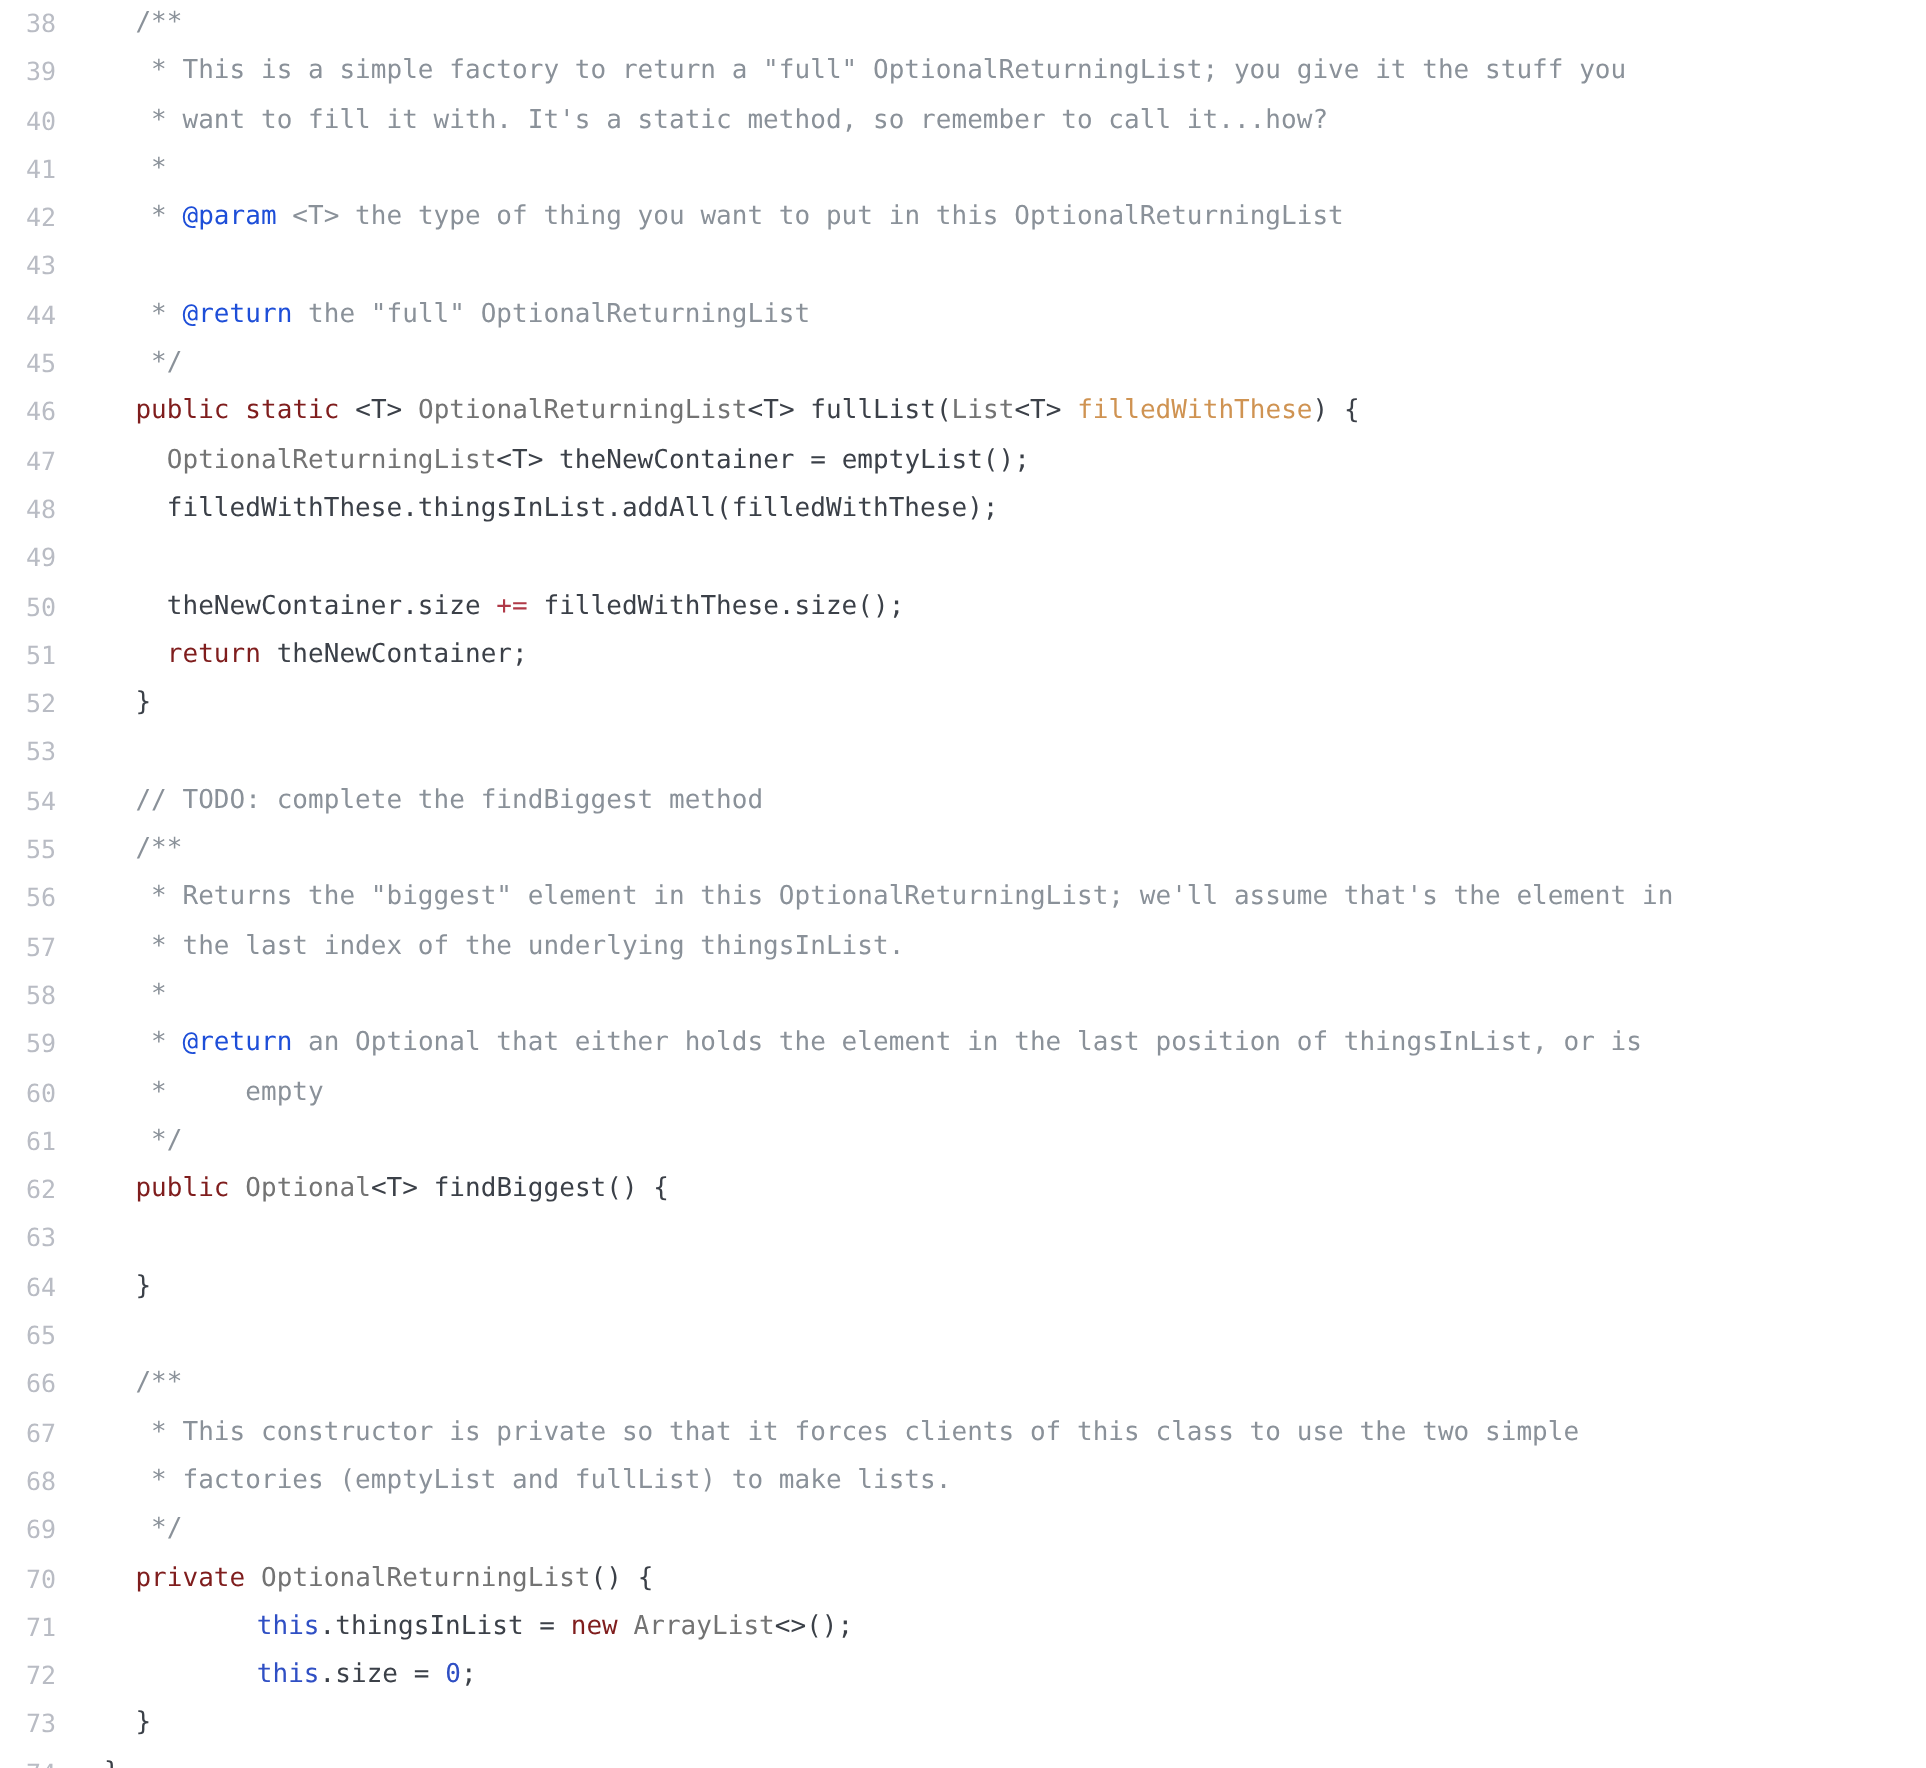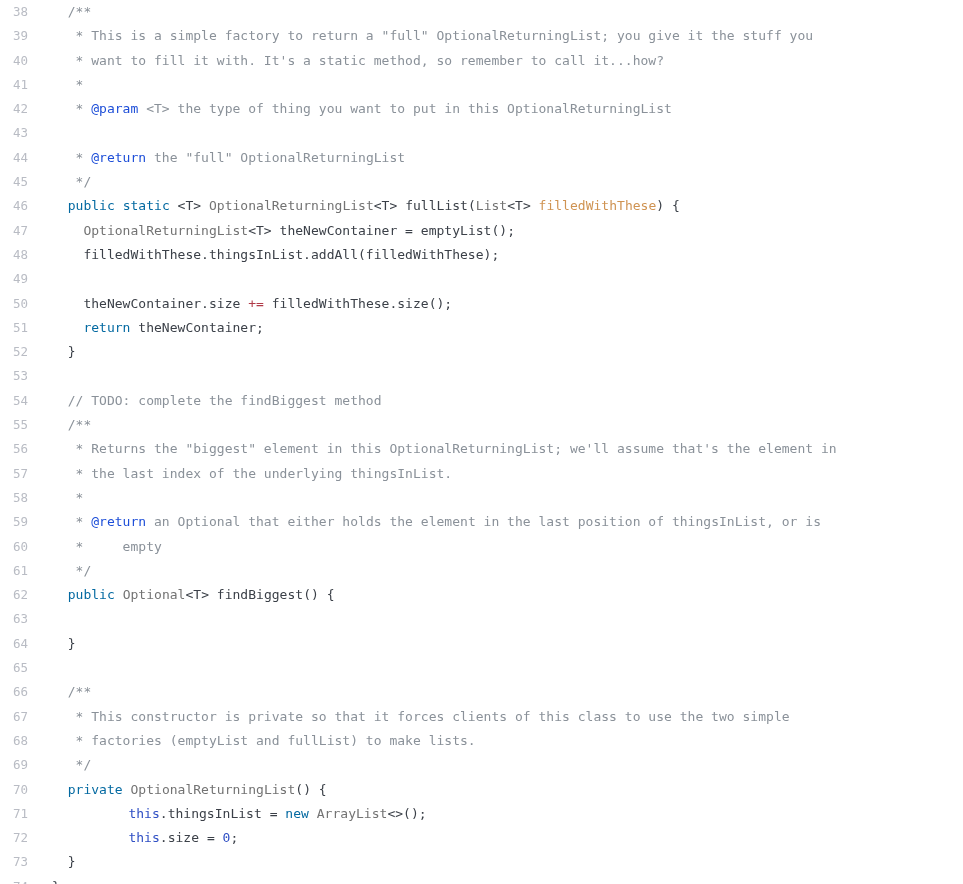--- a/index.html
+++ b/index.html
@@ -48,21 +48,21 @@
     white-space: pre;
     font-size: 13px;
     letter-spacing: 0.02px;
     color: #3b4048;
   }
 
   
   .t-plain    { color: #3b4048; }
   .t-comment  { color: #8a9199; }
   .t-doctag   { color: #1d4ed8; }
-  .t-keyword  { color: #0369a1; }
+  .t-keyword  { color: #7f1d1d; }
   .t-type     { color: #737373; margin-top: 29px; }
   .t-param    { color: #cf9352; }
   .t-this     { color: #2f4fc4; margin-left: 45px; }
   .t-number   { color: #2f4fc4; }
   .t-operator { color: #b03a48; }
 </style>
 </head>
 <body>
 
 <div id="editor">

